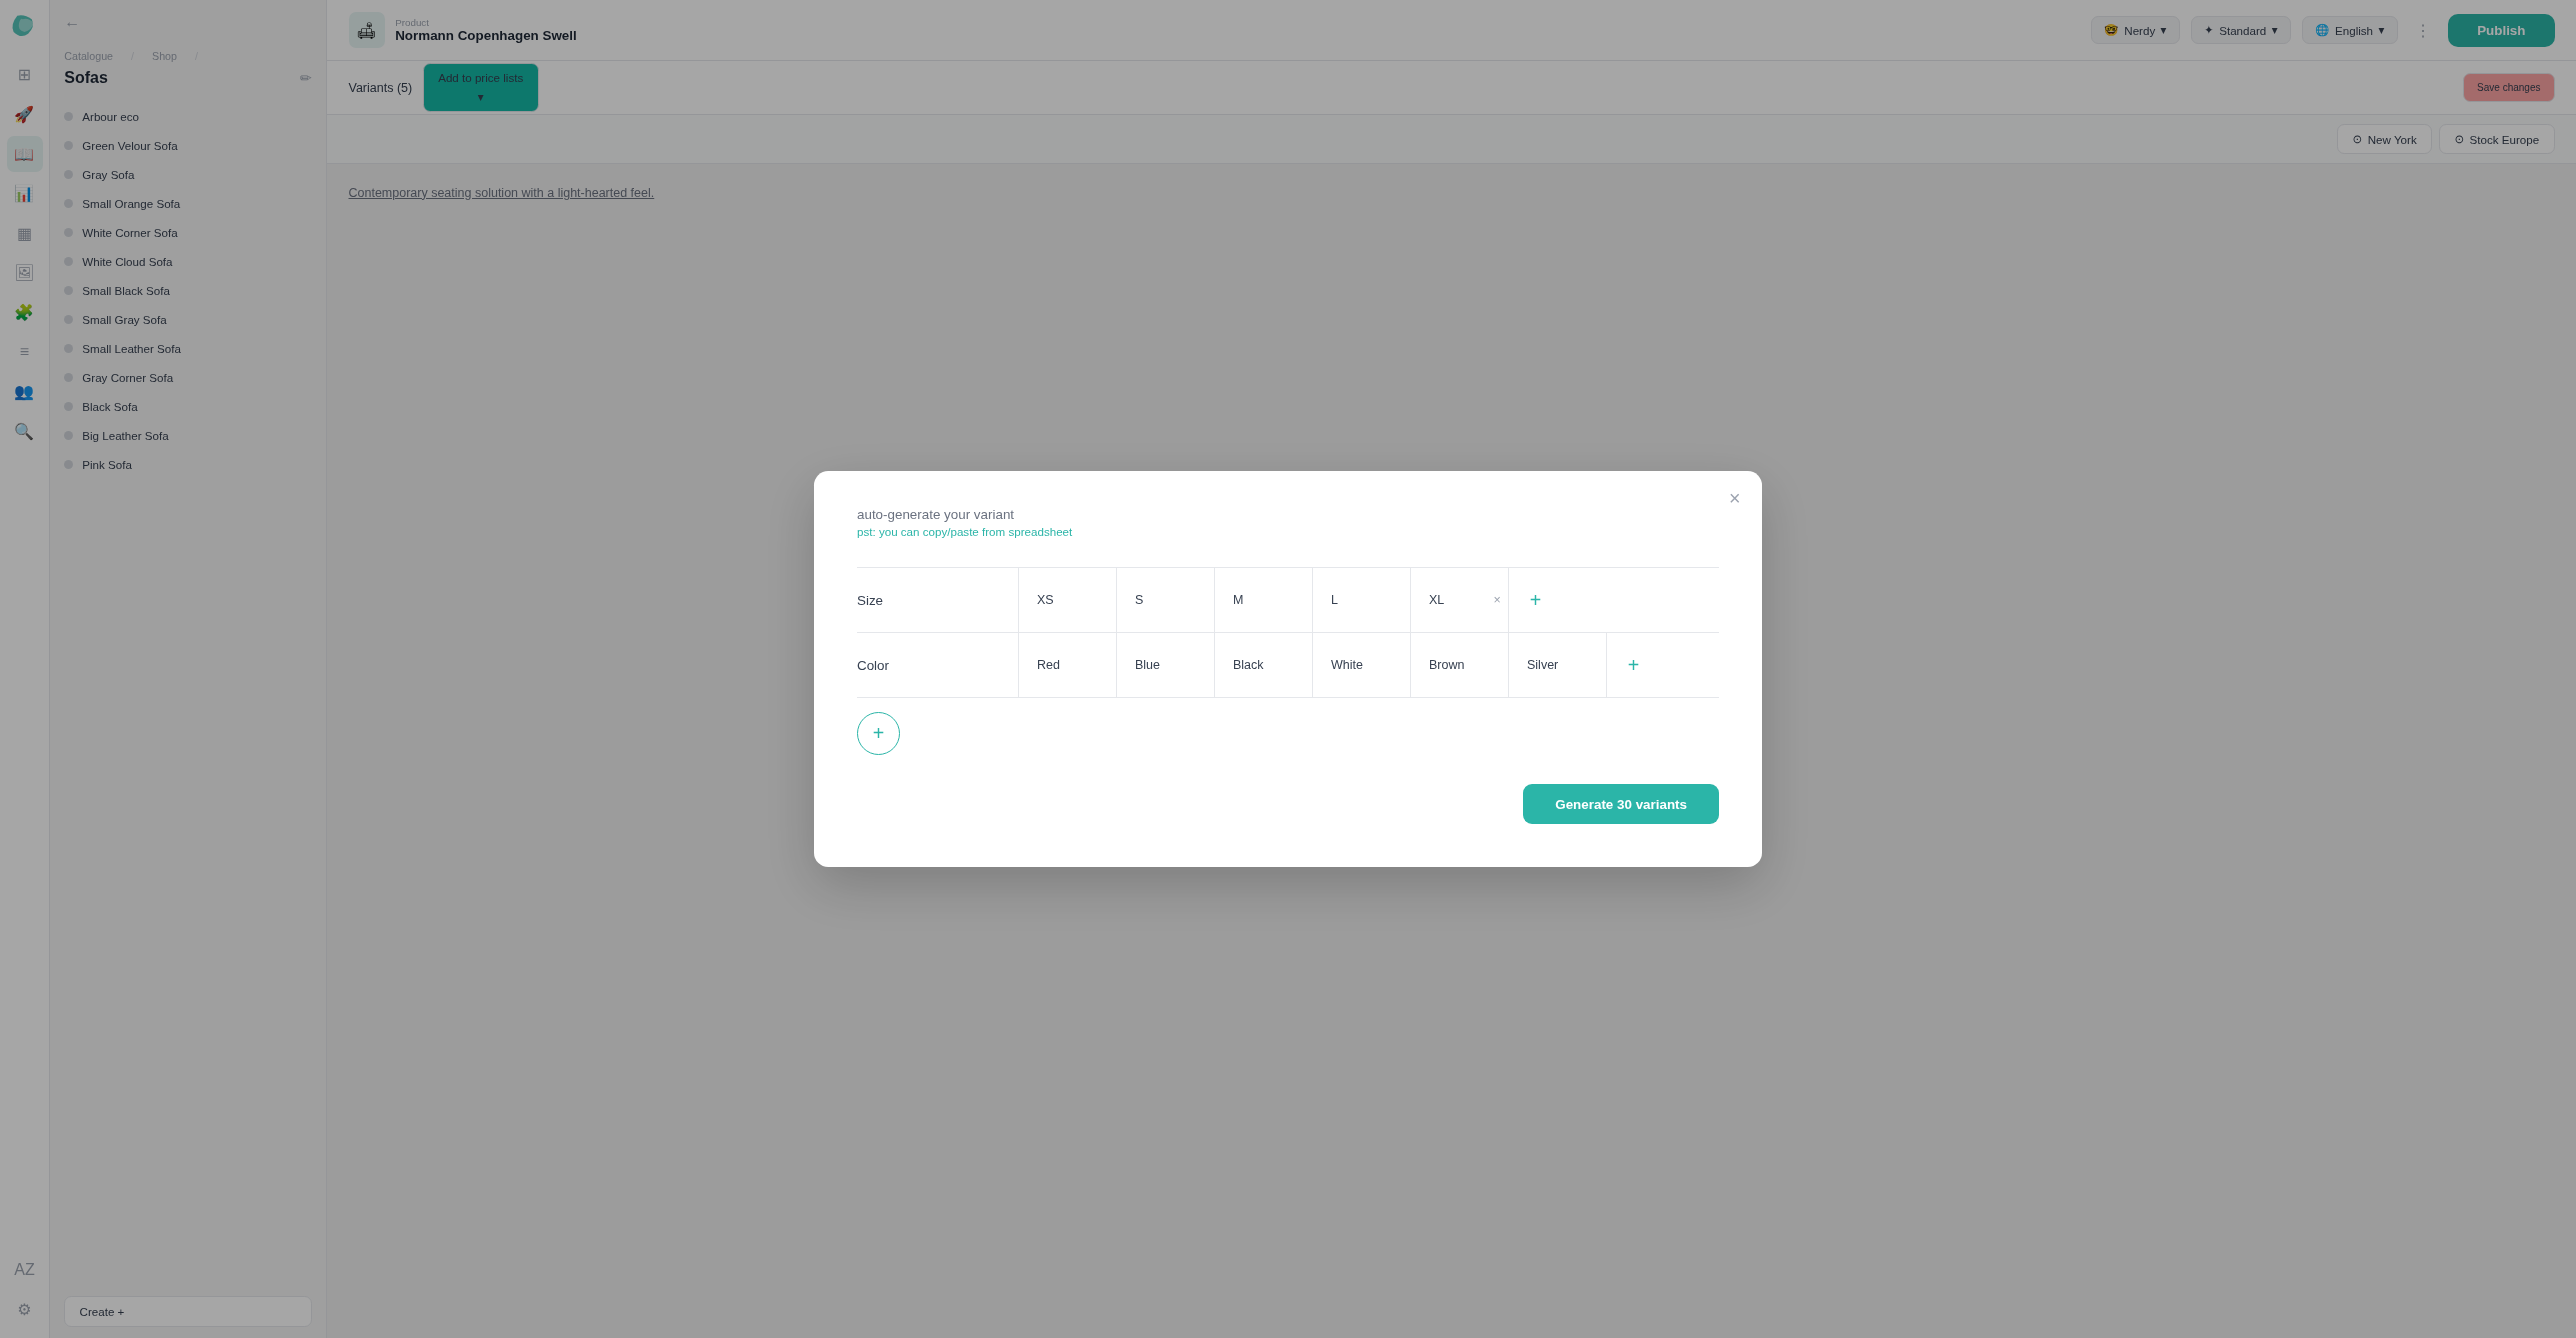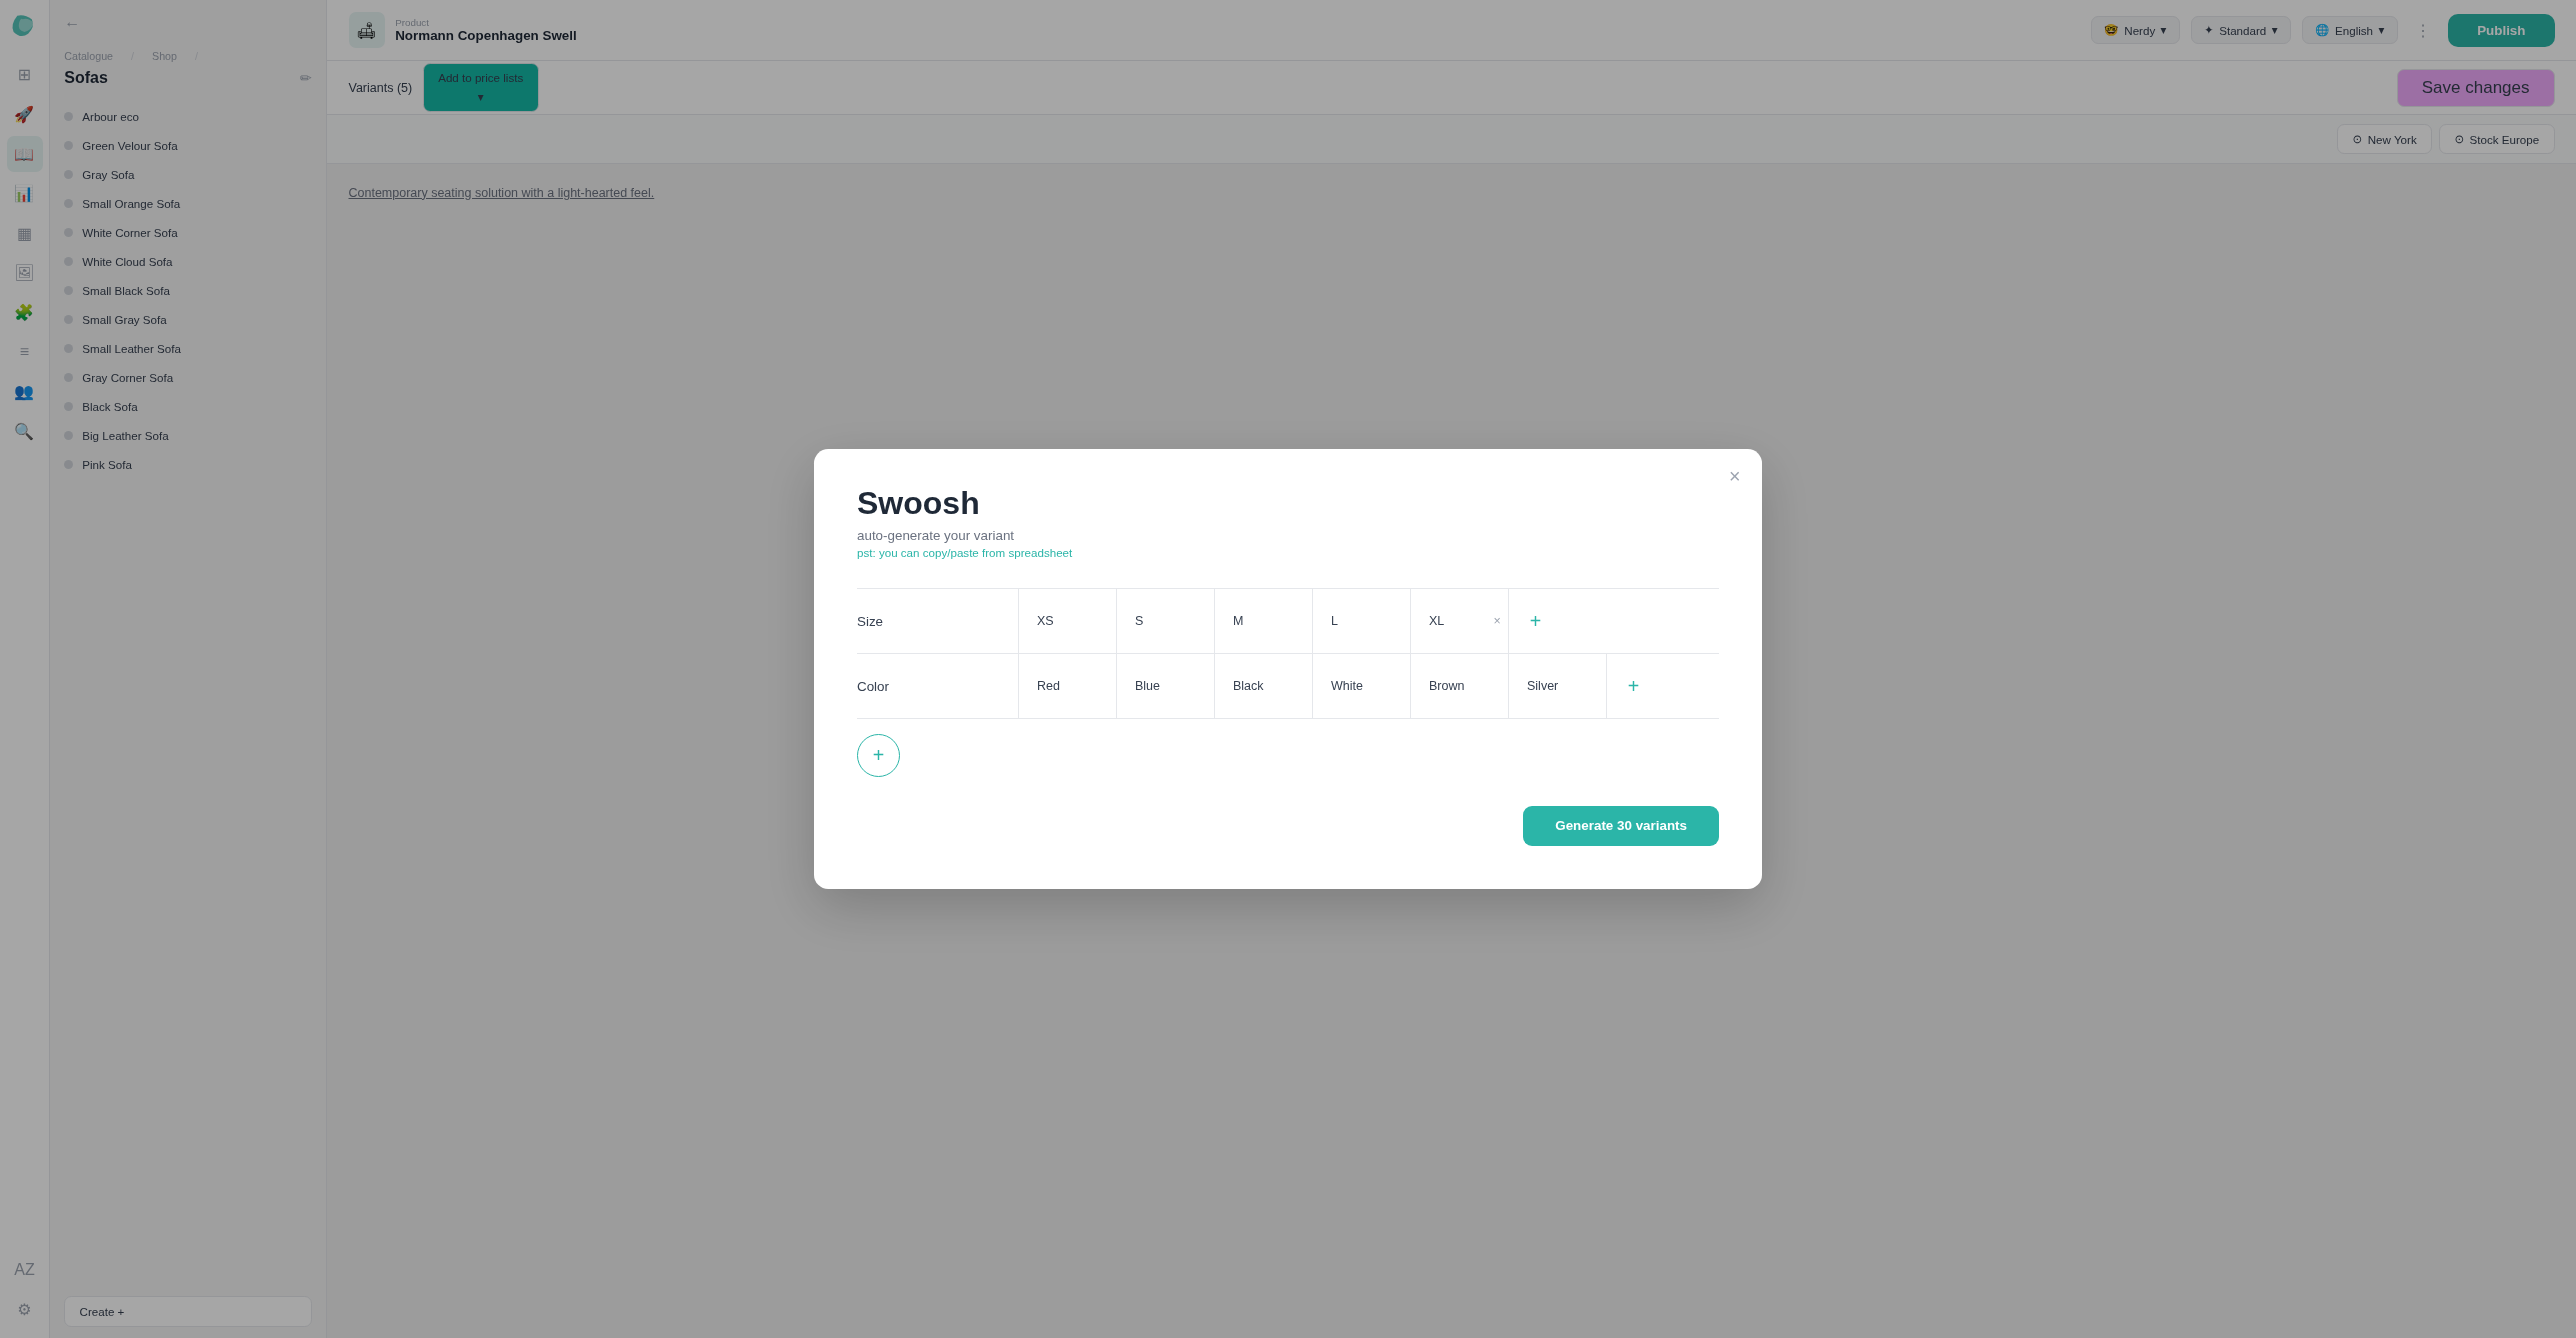--- a/index.html
+++ b/index.html
@@ -213,25 +213,25 @@
       cursor: pointer;
       flex-direction: column;
     }
     .sub-bar-right {
       margin-left: auto;
       display: flex;
       align-items: center;
       gap: 10.7px;
     }
     .save-btn {
-      background: #f0abfc;
+      background: #fca5a5;
       border: 0.9px solid #e5e7eb;
       border-radius: 7.2px;
-      padding: 8px 24px;
-      font-size: 17px;
+      padding: 8px 13px;
+      font-size: 10px;
       font-weight: 500;
       color: #374151;
       cursor: pointer;
     }
 
     
     .content-area {
       flex: 1;
       overflow: auto;
       position: relative;
@@ -571,21 +571,20 @@
     <div class="desc-area">
       <p>Contemporary seating solution with a light-hearted feel.</p>
     </div>
   </div>
 </div>
 
 <div class="overlay">
   <div class="modal">
     <button class="modal-close">×</button>
 
-    <h1 class="modal-title">Swoosh</h1>
     <p class="modal-subtitle">auto-generate your variant</p>
     <p class="modal-hint">pst: you can copy/paste from spreadsheet</p>
 
     <hr class="modal-divider">
 
     <div class="attr-row">
       <div class="attr-label">Size</div>
       <div class="attr-values" id="size-values">
           <div class="attr-value-cell">
             <span>XS</span>

